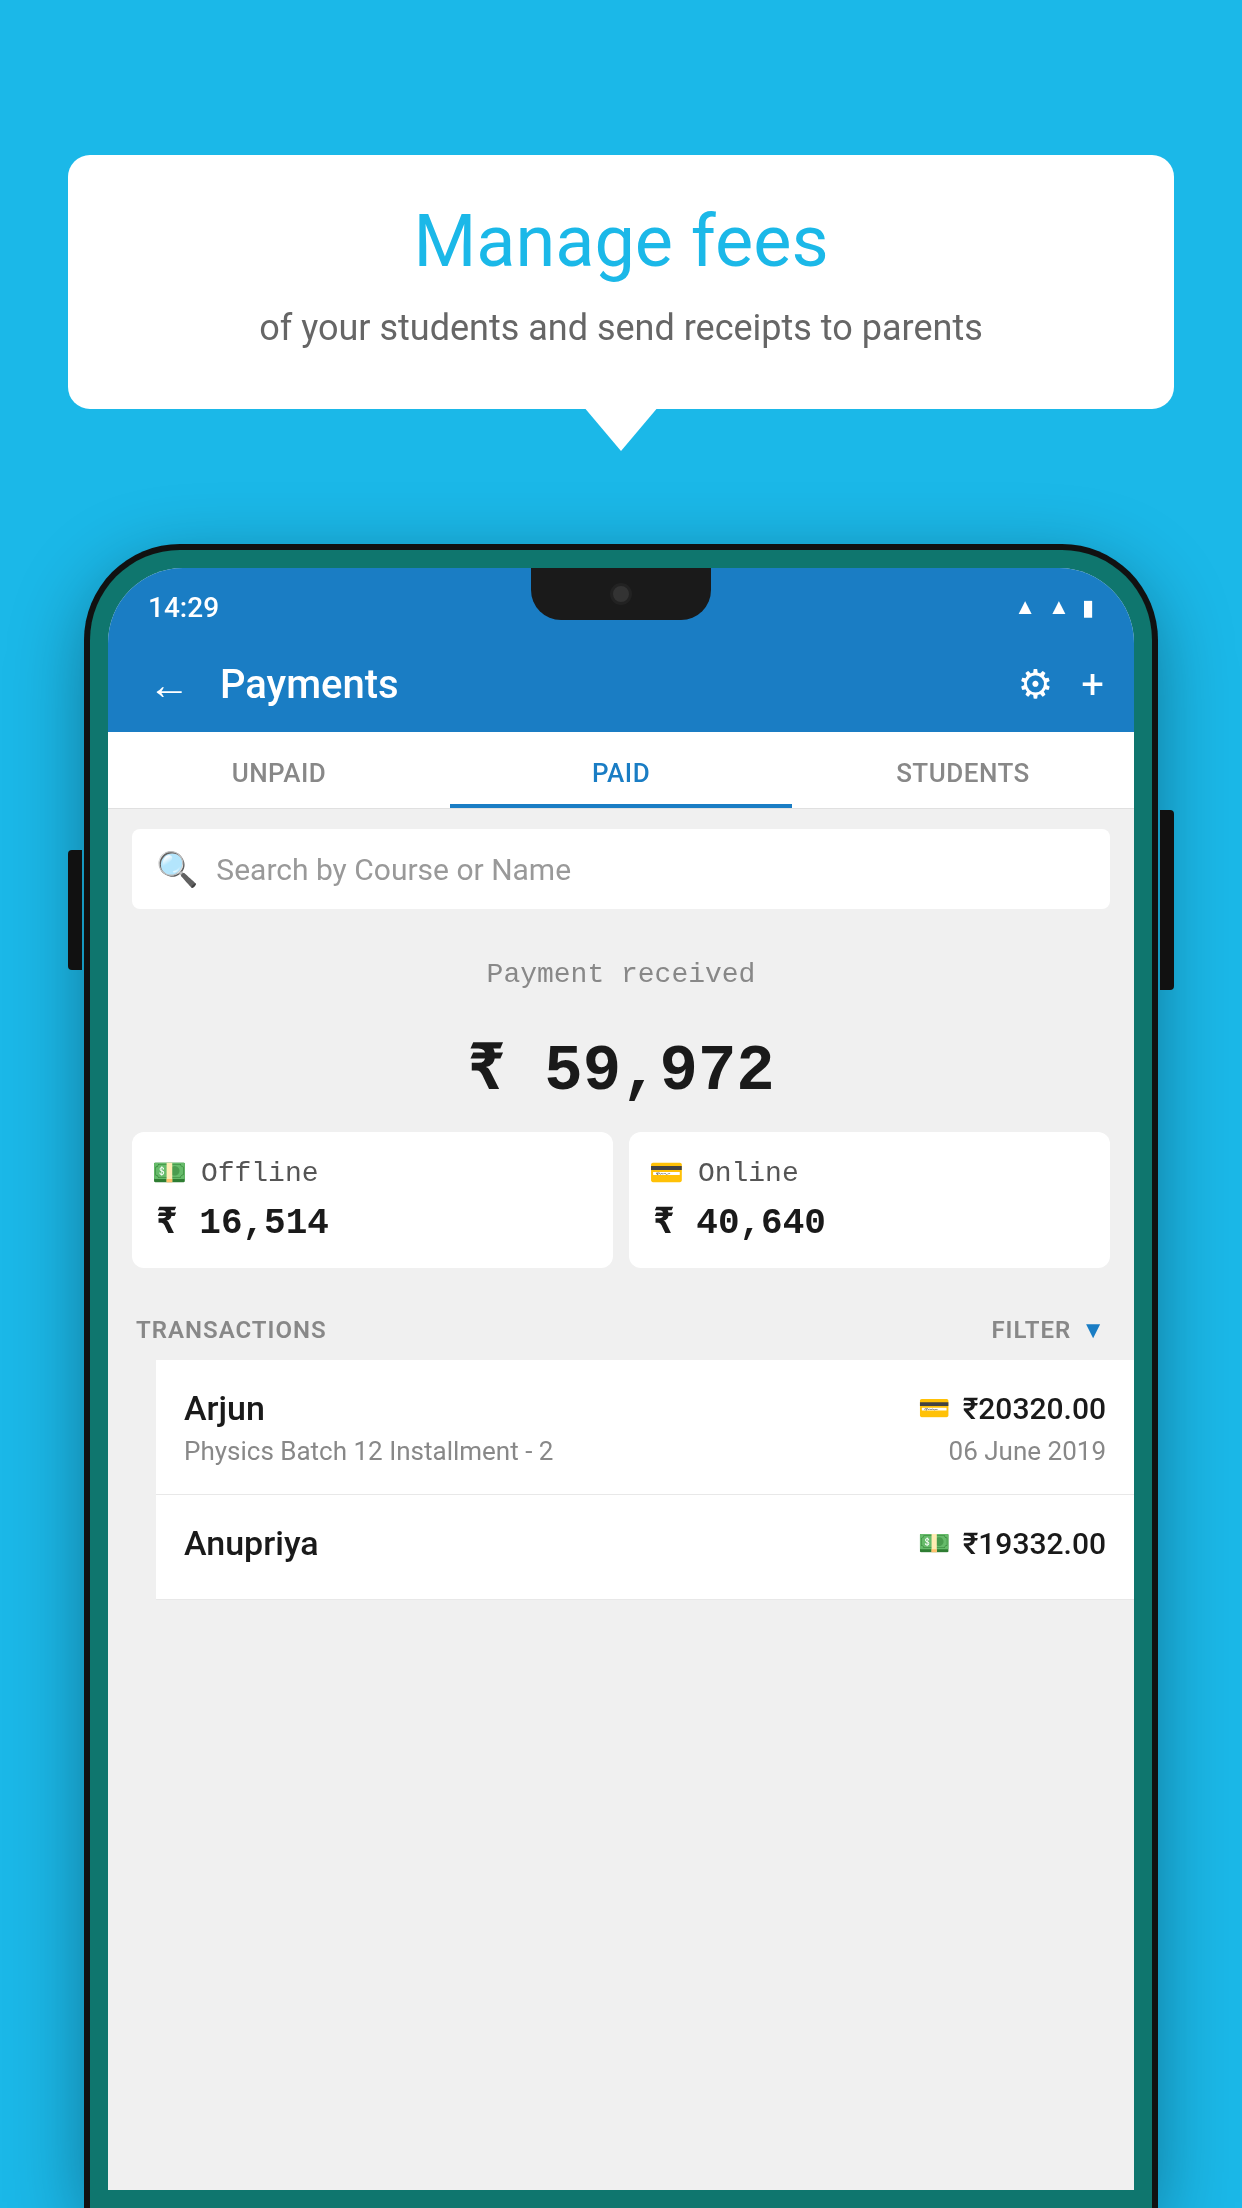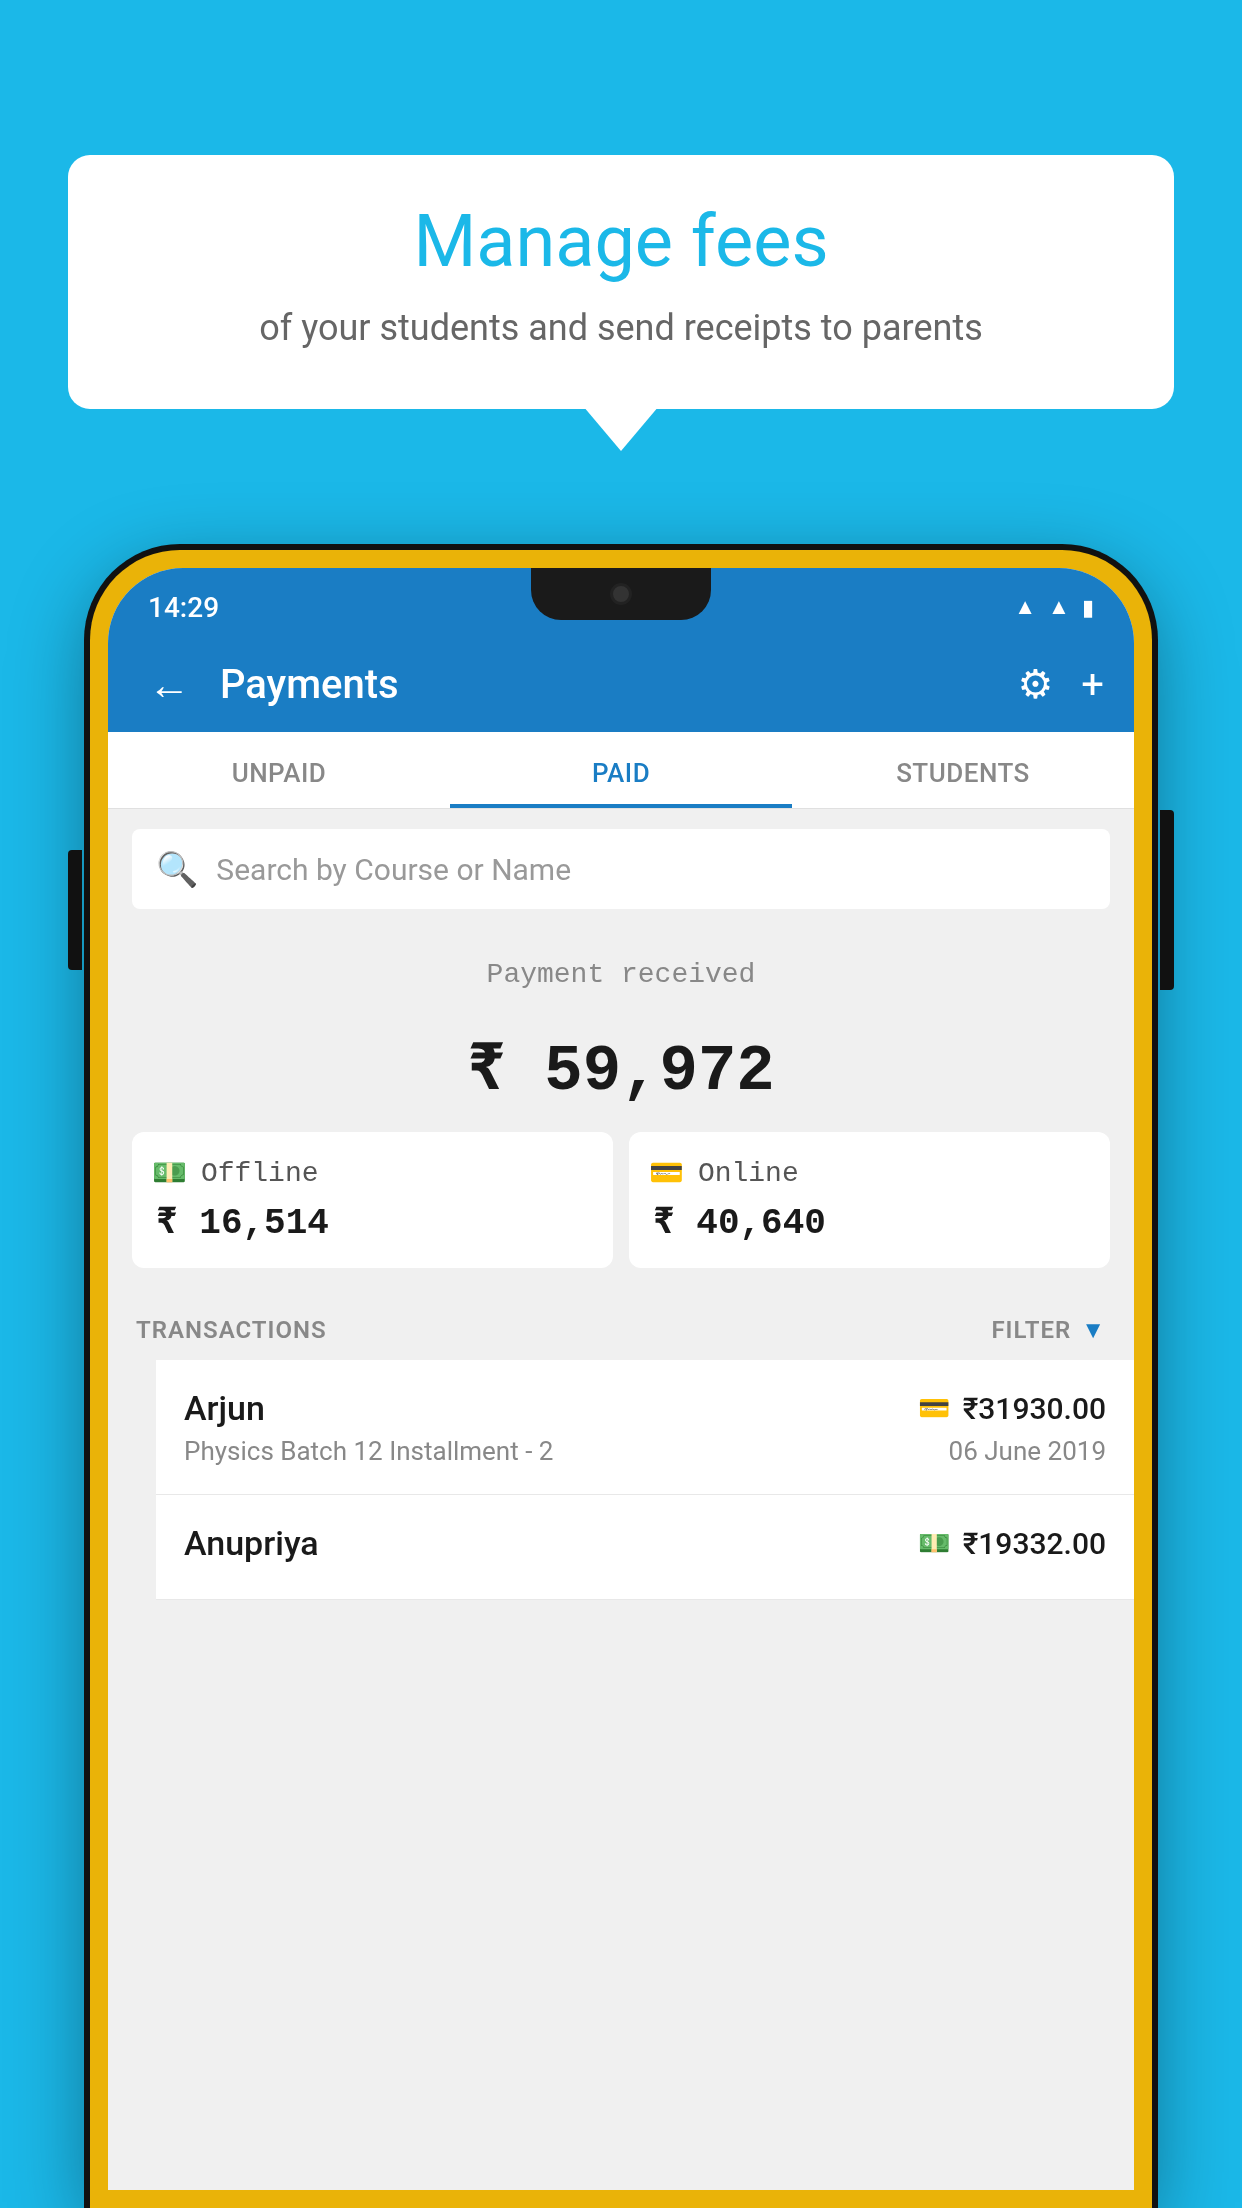--- a/index.html
+++ b/index.html
@@ -56,21 +56,21 @@
       font-weight: 400;
     }
 
     
     .phone-frame {
       position: absolute;
       top: 550px;
       left: 90px;
       right: 90px;
       bottom: 0;
-      background: #eab308;
+      background: #0f766e;
       border-radius: 90px 90px 0 0;
       padding: 18px;
       box-shadow: 0 0 0 6px #111, 0 20px 80px rgba(0,0,0,0.4);
     }
 
     
     .phone-frame::before {
       content: '';
       position: absolute;
       left: -22px;
@@ -470,21 +470,21 @@
         <span>FILTER</span>
         <span class="filter-triangle">▼</span>
       </div>
     </div>
 
     <div class="transaction-item">
       <div class="transaction-row1">
         <span class="student-name">Arjun</span>
         <div class="amount-row">
           <span class="payment-type-icon">💳</span>
-          <span class="amount-value">₹31930.00</span>
+          <span class="amount-value">₹20320.00</span>
         </div>
       </div>
       <div class="transaction-row2">
         <span class="course-info">Physics Batch 12 Installment - 2</span>
         <span class="date-info">06 June 2019</span>
       </div>
     </div>
 
     <div class="transaction-item">
       <div class="transaction-row1">

